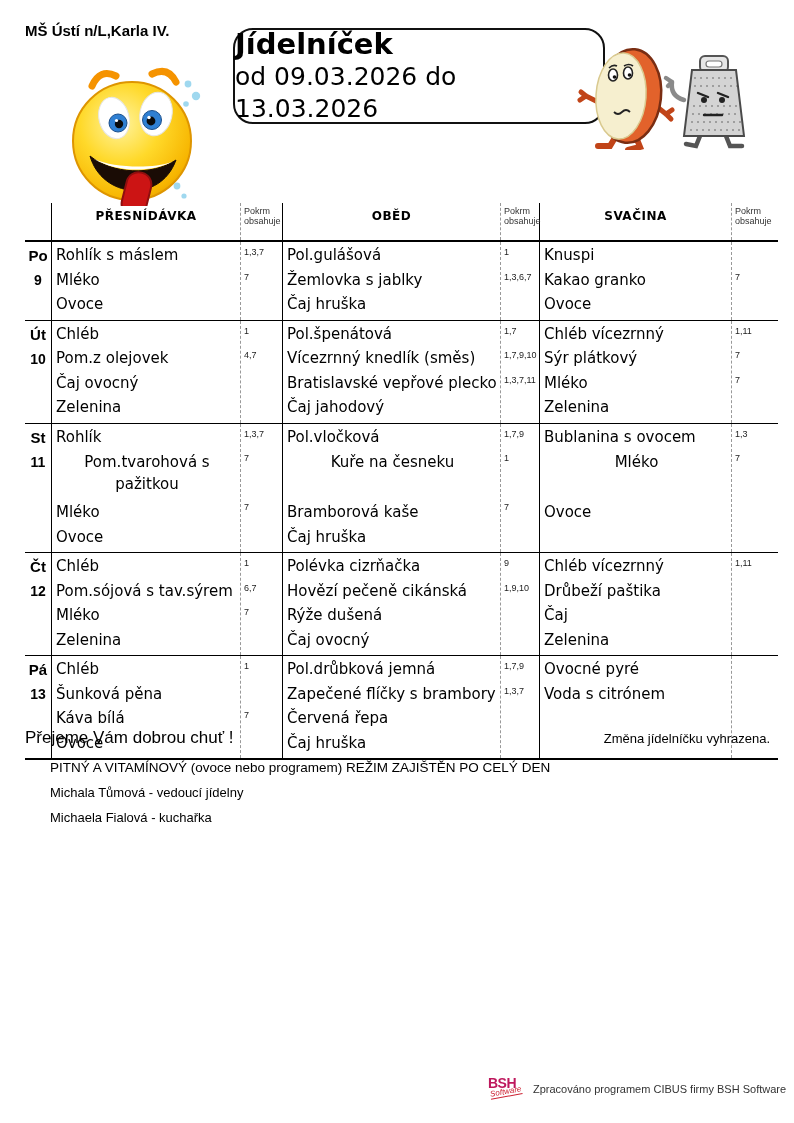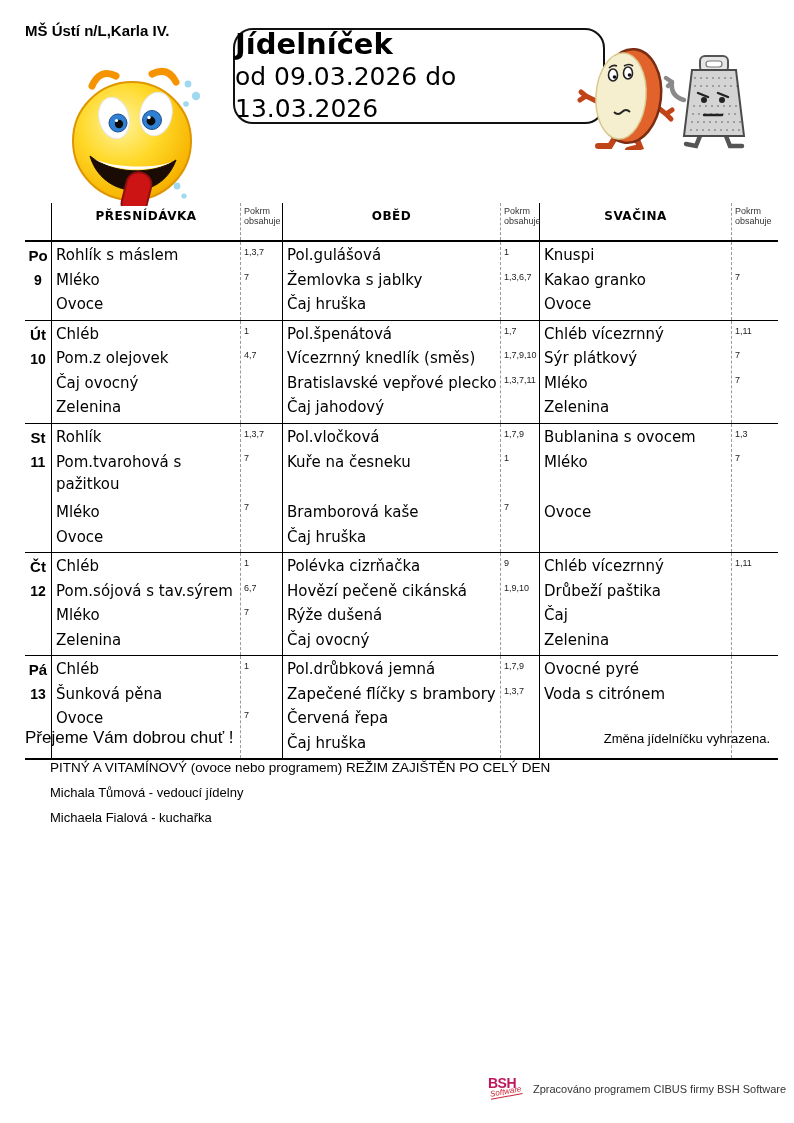--- a/index.html
+++ b/index.html
@@ -29,21 +29,21 @@
   .col-alg-1{width:43px;border-left:1px dashed #999;border-right:1px solid #000;}
   .col-alg-2{width:40px;border-left:1px dashed #999;border-right:1px solid #000;}
   .col-alg-3{width:47px;border-left:1px dashed #999;}
   .food-header{font-size:12px;font-weight:bold;text-align:center;line-height:27px;height:27px;letter-spacing:.5px;}
   .alg-header{font-size:9px;line-height:10px;color:#333;padding:3px 0 7px 3px;height:27px;font-family:"Liberation Sans",sans-serif;width:30px;}
   .day-cell{padding-top:2px;}
   .day-name{font-weight:bold;font-size:15px;line-height:24px;font-family:"Liberation Sans",sans-serif;}
   .day-number{font-weight:bold;font-size:14px;line-height:24px;font-family:"Liberation Sans",sans-serif;}
   .food-col{padding:1px 2px 3px 4px;}
   .item{min-height:24.5px;line-height:24.5px;font-size:15px;white-space:normal;}
-  .item.h2{min-height:49px;line-height:22px;padding-top:2px;}
+  .item.h2{min-height:49px;line-height:22px;padding-top:2px;text-align:center;}
   .alg-col{padding:1px 0 3px 0;}
   .alg{min-height:24.5px;font-size:9px;line-height:11px;color:#222;padding:4px 0 0 3px;
        font-family:"Liberation Sans",sans-serif;box-sizing:border-box;}
   .alg.h2{min-height:49px;}
 
   
   .wish{position:absolute;left:25px;top:728px;font-size:17px;}
   .change-notice{position:absolute;right:24px;top:731px;font-size:13px;}
   .regime{position:absolute;left:50px;top:760px;font-size:13.5px;}
   .staff-manager{position:absolute;left:50px;top:785px;font-size:13px;}
@@ -318,20 +318,21 @@
         </div>
       </div>
       <div class="t-row">
         <div class="col col-day day-cell">
           <div class="day-name">Pá</div>
           <div class="day-number">13</div>
         </div>
         <div class="col food-col col-food-1">
           <div class="item">Chléb</div>
           <div class="item">Šunková pěna</div>
+          <div class="item">Káva bílá</div>
           <div class="item">Ovoce</div>
         </div>
         <div class="col alg-col col-alg-1">
           <div class="alg">1</div>
           <div class="alg"></div>
           <div class="alg">7</div>
           <div class="alg"></div>
         </div>
         <div class="col food-col col-food-2">
           <div class="item">Pol.drůbková jemná</div>

